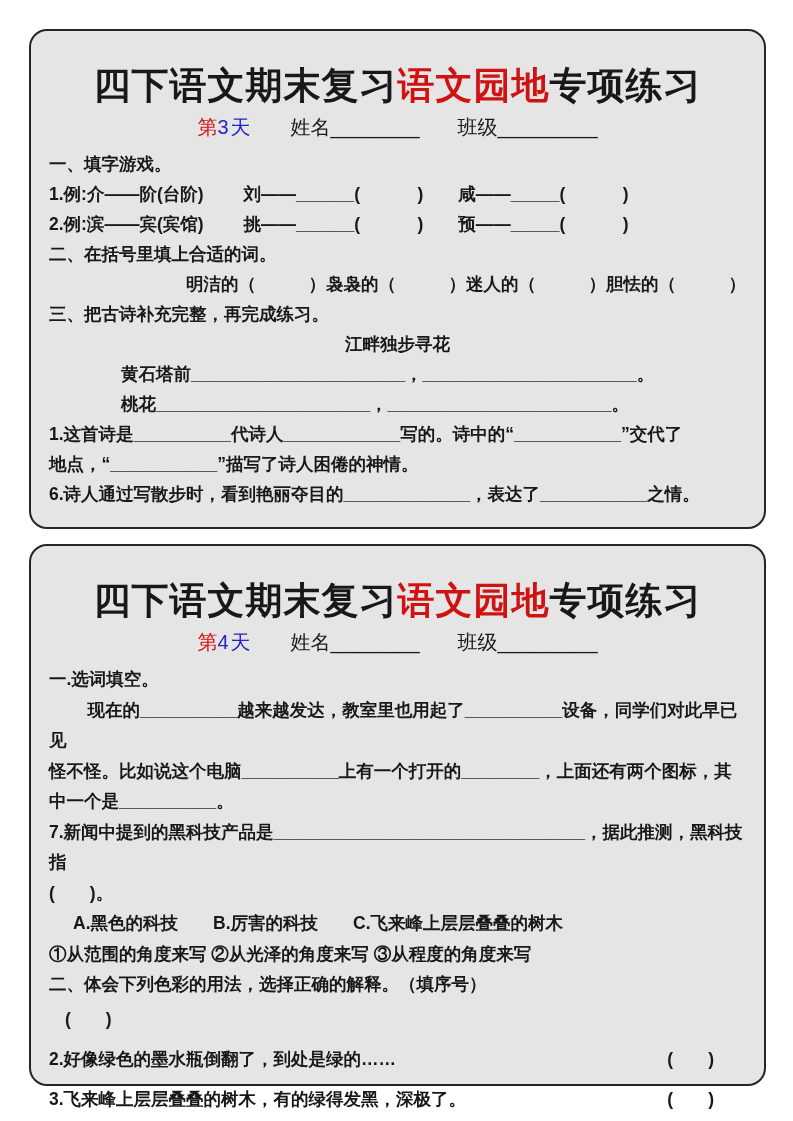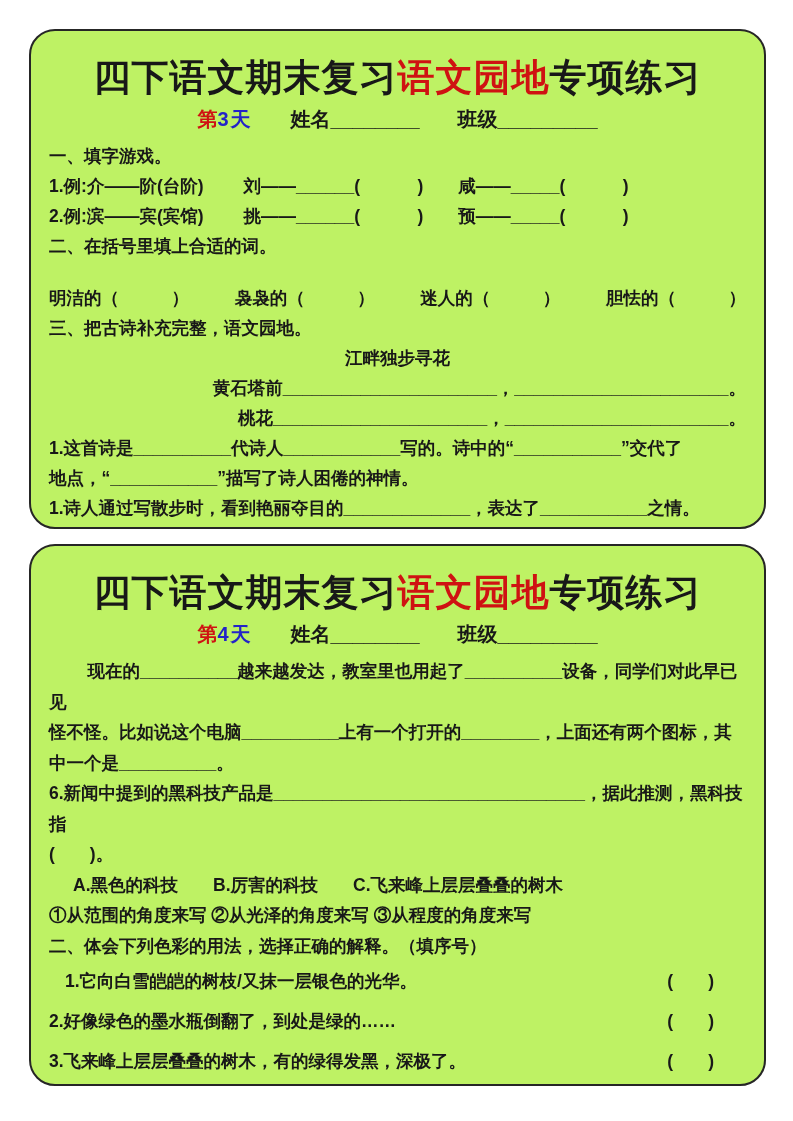--- a/index.html
+++ b/index.html
@@ -14,23 +14,23 @@
     width:793px;height:1121px;
     font-family:"Liberation Sans", sans-serif;
     color:var(--ink);
     overflow:hidden;
   }
   .card{
     position:absolute;
     left:29px;
     width:737px;
     border:2.5px solid #262626;
-    border-radius:26px;
-    background:#bef264;
-    padding:20px 12px 0 12px;
+    border-radius:18px;
+    background:#e5e5e5;
+    padding:28px 12px 0 12px;
   }
   .card.day3{top:29px;height:500px;}
   .card.day4{top:544px;height:542px;}
 
   .card-title{
     text-align:center;
     font-size:37px;
     font-weight:700;
     letter-spacing:1px;
     line-height:46px;
@@ -38,45 +38,44 @@
     white-space:nowrap;
   }
   .card-title .hl{color:var(--red);}
 
   .subtitle{
     display:flex;
     justify-content:center;
     align-items:baseline;
     gap:38px;
     font-size:20px;
-    font-weight:700;
+    font-weight:400;
     margin-top:5px;
     margin-bottom:6px;
     white-space:pre;
   }
   .day .prefix{color:var(--red);}
   .day .rest{color:var(--blue);letter-spacing:2px;}
 
   .content{
     padding:2px 6px 0 6px;
     font-size:17.5px;
     font-weight:600;
     line-height:30px;
   }
   .day4 .content{line-height:30.5px;}
 
   .line{white-space:pre-wrap;}
   .word-grid{
     display:flex;
-    justify-content:space-between;
+    justify-content:flex-end;
     white-space:pre-wrap;
-    margin-top:22px;
   }
   .poem-title{text-align:center;font-weight:700;}
-  .indent-poem{padding-left:72px;text-align:right;}
+  .indent-poem{padding-left:72px;}
   .indent-options{padding-left:78px;}
   .indent-para{text-indent:2.2em;}
   .indent-abc{padding-left:24px;}
   .indent-item{padding-left:16px;}
 
   .answer-row{
     display:flex;
     justify-content:space-between;
     align-items:baseline;
     padding-right:32px;
@@ -101,50 +100,50 @@
     <div class="line">一、填字游戏。</div>
     <div class="line">1.例:介——阶(台阶)　　 刘——______(　　　 )　　咸——_____(　　　 )</div>
     <div class="line">2.例:滨——宾(宾馆)　　 挑——______(　　　 )　　预——_____(　　　 )</div>
     <div class="line">二、在括号里填上合适的词。</div>
     <div class="word-grid">
       <span>明洁的（　　　）</span>
       <span>袅袅的（　　　）</span>
       <span>迷人的（　　　）</span>
       <span>胆怯的（　　　）</span>
     </div>
-    <div class="line">三、把古诗补充完整，语文园地。</div>
+    <div class="line">三、把古诗补充完整，再完成练习。</div>
     <div class="line poem-title">江畔独步寻花</div>
     <div class="line indent-poem">黄石塔前______________________，______________________。</div>
     <div class="line indent-poem">桃花______________________，_______________________。</div>
     <div class="line">1.这首诗是__________代诗人____________写的。诗中的“___________”交代了</div>
     <div class="line">地点，“___________”描写了诗人困倦的神情。</div>
-    <div class="line">1.诗人通过写散步时，看到艳丽夺目的_____________，表达了___________之情。</div>
+    <div class="line">6.诗人通过写散步时，看到艳丽夺目的_____________，表达了___________之情。</div>
   </div>
 </div>
 
 <div class="card day4">
   <div class="card-title">
     <span>四下语文期末复习</span><span class="hl">语文园地</span><span>专项练习</span>
   </div>
   <div class="subtitle">
     <span class="day"><span class="prefix">第</span><span class="rest">4天</span></span>
     <span><span>姓名</span><span>________</span></span>
     <span><span>班级</span><span>_________</span></span>
   </div>
   <div class="content">
+    <div class="line">一.选词填空。</div>
     <div class="line indent-para">现在的__________越来越发达，教室里也用起了__________设备，同学们对此早已见</div>
     <div class="line">怪不怪。比如说这个电脑__________上有一个打开的________，上面还有两个图标，其</div>
     <div class="line">中一个是__________。</div>
-    <div class="line">6.新闻中提到的黑科技产品是________________________________，据此推测，黑科技指</div>
+    <div class="line">7.新闻中提到的黑科技产品是________________________________，据此推测，黑科技指</div>
     <div class="line">(　　)。</div>
     <div class="line indent-abc">A.黑色的科技　　B.厉害的科技　　C.飞来峰上层层叠叠的树木</div>
     <div class="line">①从范围的角度来写 ②从光泽的角度来写 ③从程度的角度来写</div>
     <div class="line">二、体会下列色彩的用法，选择正确的解释。（填序号）</div>
     <div class="answer-row indent-item">
-      <span>1.它向白雪皑皑的树枝/又抹一层银色的光华。</span>
       <span class="ans">(　　)</span>
     </div>
     <div class="answer-row">
       <span>2.好像绿色的墨水瓶倒翻了，到处是绿的……</span>
       <span class="ans">(　　)</span>
     </div>
     <div class="answer-row">
       <span>3.飞来峰上层层叠叠的树木，有的绿得发黑，深极了。</span>
       <span class="ans">(　　)</span>
     </div>

